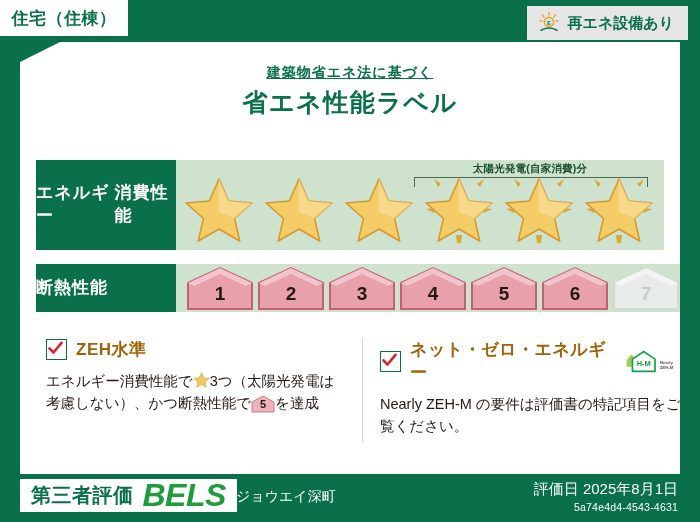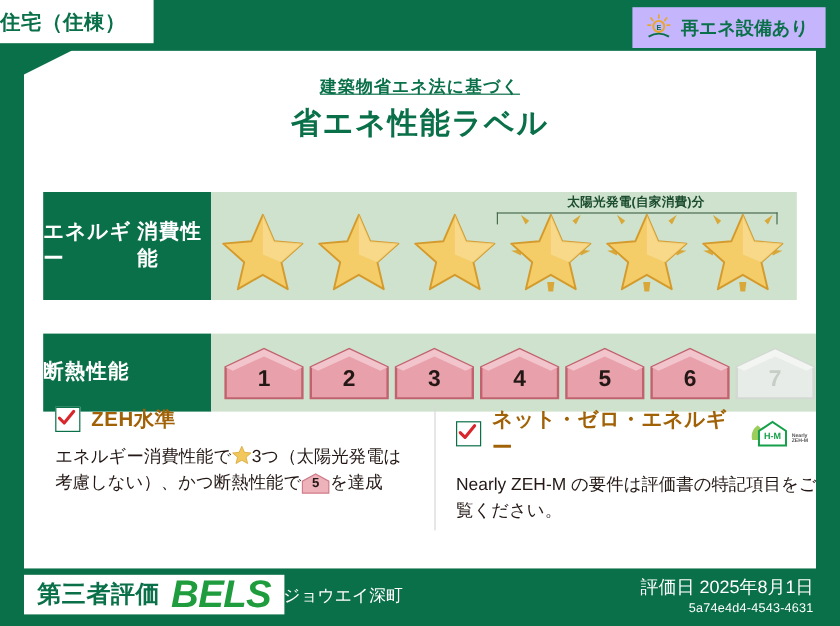--- a/index.html
+++ b/index.html
@@ -12,41 +12,41 @@
   
   #frame{position:absolute;inset:0;background:#0a7049;}
   #inner{
     position:absolute;left:20px;top:42px;right:20px;bottom:48px;
     background:#ffffff;
     clip-path:polygon(0 20px, 40px 0, 660px 0, 660px 20px, 660px 100%, 0 100%);
   }
   
   #tag-house{
     position:absolute;left:0;top:0;width:128px;height:36px;
-    background:#ffffff;display:flex;align-items:center;justify-content:flex-start;
+    background:#ffffff;display:flex;align-items:center;justify-content:center;
     color:#0a7049;font-weight:bold;font-size:17px;letter-spacing:.5px;
   }
   
   #tag-renew{
     position:absolute;right:12px;top:6px;height:34px;
-    background:#c4b5fd;display:flex;align-items:center;gap:7px;
+    background:#e5e5e5;display:flex;align-items:center;gap:7px;
     padding:0 14px 0 10px;
     color:#0a7049;font-weight:bold;font-size:15px;
   }
   #tag-renew .sun{width:24px;height:24px;flex:0 0 24px;}
 
   
   .title-wrap{position:absolute;left:0;right:0;top:22px;text-align:center;}
   .title-sub{color:#0a7049;font-size:14px;font-weight:bold;letter-spacing:1px;text-decoration:underline;}
   .title-main{color:#0a7049;font-size:25px;font-weight:bold;letter-spacing:1.5px;margin-top:4px;}
 
   
   .row{position:absolute;display:flex;align-items:stretch;}
   #row-energy{left:16px;top:118px;width:628px;height:90px;}
-  #row-insul{left:16px;top:236px;width:628px;height:65px;}
+  #row-insul{left:16px;top:222px;width:628px;height:48px;}
 
   .row-label{
     background:#0a7049;color:#fff;font-weight:bold;
     display:flex;flex-direction:row;align-items:center;justify-content:space-between;
     flex:0 0 140px;line-height:1.35;font-size:17px;letter-spacing:1px;
   }
   .row-body{
     flex:1;background:#cfe2cd;position:relative;
     display:flex;align-items:center;
   }

